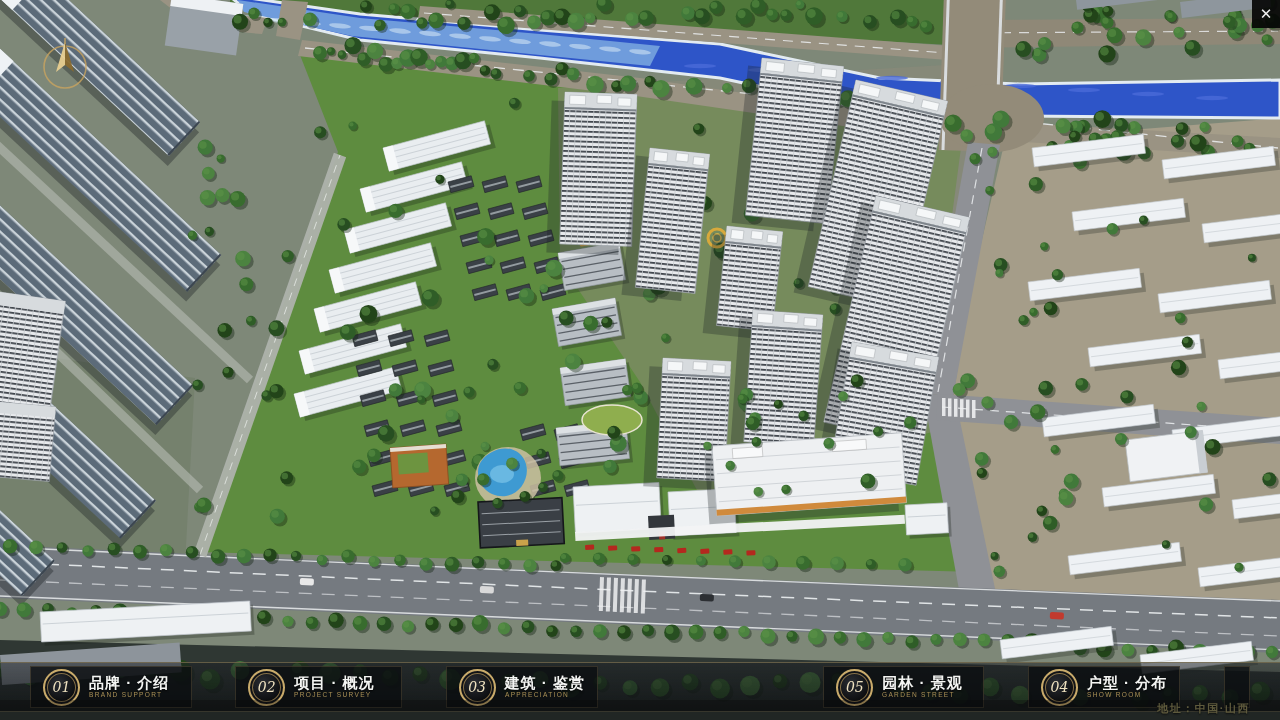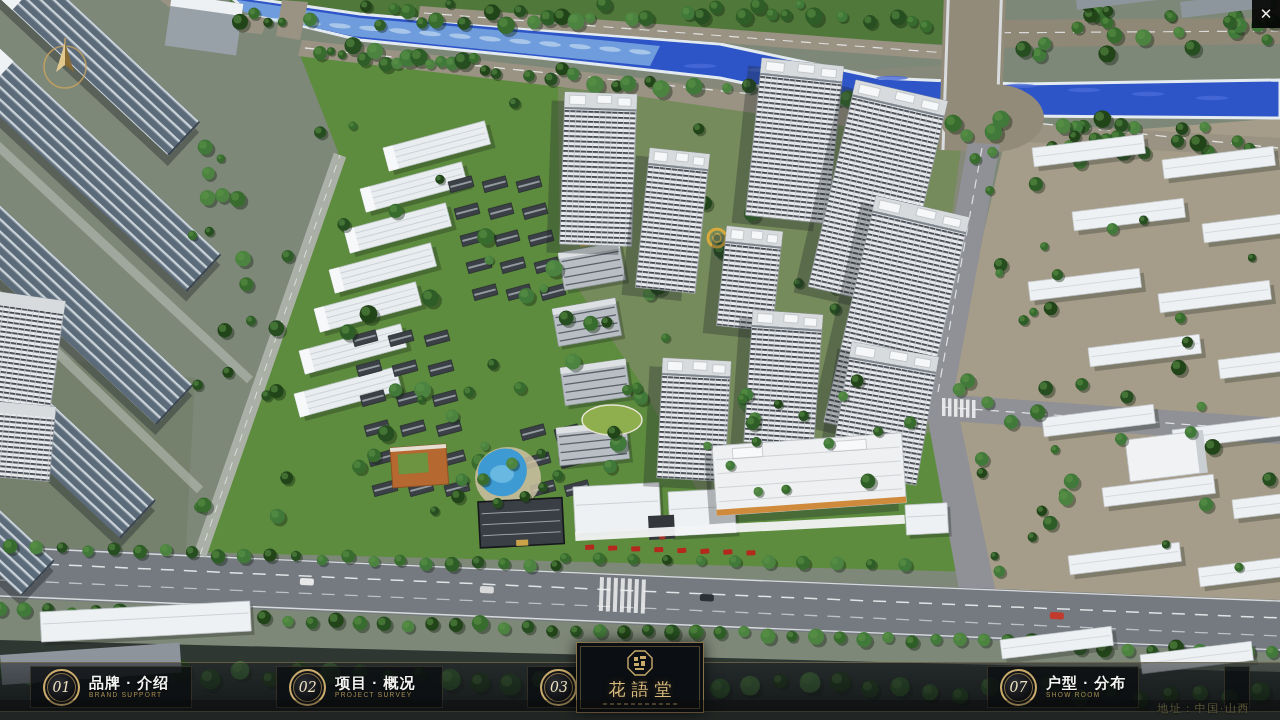--- a/index.html
+++ b/index.html
@@ -30,21 +30,21 @@
        transform:scale(.82);}
   .nav-spacer{width:138px;flex:0 0 auto;}
   .logo-panel{position:absolute;left:576px;bottom:7px;width:128px;height:71px;box-sizing:border-box;
        background:#0b0e12;border:1px solid #8a744a;cursor:pointer;
        box-shadow:inset 0 0 0 3px #0b0e12,inset 0 0 0 4px rgba(138,116,74,.55),0 0 14px rgba(0,0,0,.7);
        display:flex;flex-direction:column;align-items:center;justify-content:center;gap:2px;}
   .logo-title{font-family:"DejaVu Serif",serif;font-size:17px;color:#d9bc80;letter-spacing:6px;
        margin-left:6px;text-shadow:0 0 6px rgba(90,70,30,.8);}
   .logo-line{width:74px;height:2px;background:repeating-linear-gradient(90deg,#8a744a 0 4px,transparent 4px 7px);opacity:.75;}
   .address{position:absolute;right:30px;bottom:4px;font-size:11px;color:#8d8659;letter-spacing:1.5px;
-       text-shadow:0 1px 2px rgba(0,0,0,.8);}
+       text-shadow:0 1px 2px rgba(0,0,0,.8);font-weight:bold;}
   .bottom-shade{position:absolute;left:0;bottom:0;width:1280px;height:20px;background:rgba(8,10,10,.35);}
 </style>
 </head>
 <body>
 
 <div class="stage">
 
   <svg id="sc" width="1280" height="720">
     <defs>
       <pattern id="winH" width="6" height="5" patternUnits="userSpaceOnUse">
@@ -2007,43 +2007,38 @@
           <span class="badge-num">03</span>
         </div>
       <div class="nav-text">
           <span class="nav-zh">建筑 · 鉴赏</span>
           <span class="nav-en">APPRECIATION</span>
         </div>
     </div>
     <div class="nav-spacer"></div>
     <div class="nav-item">
       <div class="badge">
-          <span class="badge-num">07</span>
+          <span class="badge-num">05</span>
+        </div>
+      <div class="nav-text">
+          <span class="nav-zh">园林 · 景观</span>
+          <span class="nav-en">GARDEN STREET</span>
+        </div>
+    </div>
+    <div class="nav-item">
+      <div class="badge">
+          <span class="badge-num">04</span>
         </div>
       <div class="nav-text">
           <span class="nav-zh">户型 · 分布</span>
           <span class="nav-en">SHOW ROOM</span>
         </div>
     </div>
     <div class="nav-item">
       
       
     </div>
   </div>
 
-  <div class="logo-panel">
-    <svg width="26" height="26" viewBox="0 0 26 26">
-      <polygon points="8,1 18,1 25,8 25,18 18,25 8,25 1,18 1,8" fill="none" stroke="#c9ab6b" stroke-width="1.4"></polygon>
-      <g fill="#c9ab6b">
-        <rect x="7" y="7" width="4" height="4"></rect>
-          <rect x="13" y="6" width="6" height="3"></rect>
-        <rect x="7" y="13" width="5" height="3"></rect>
-          <rect x="14" y="11" width="4" height="5"></rect>
-        <rect x="8" y="18" width="9" height="2"></rect>
-      </g>
-    </svg>
-    <div class="logo-title">花語堂</div>
-    <div class="logo-line"></div>
-  </div>
 
   <div class="address">地址：中国·山西</div>
   <div class="bottom-shade"></div>
 </div>
 
 </body></html>

